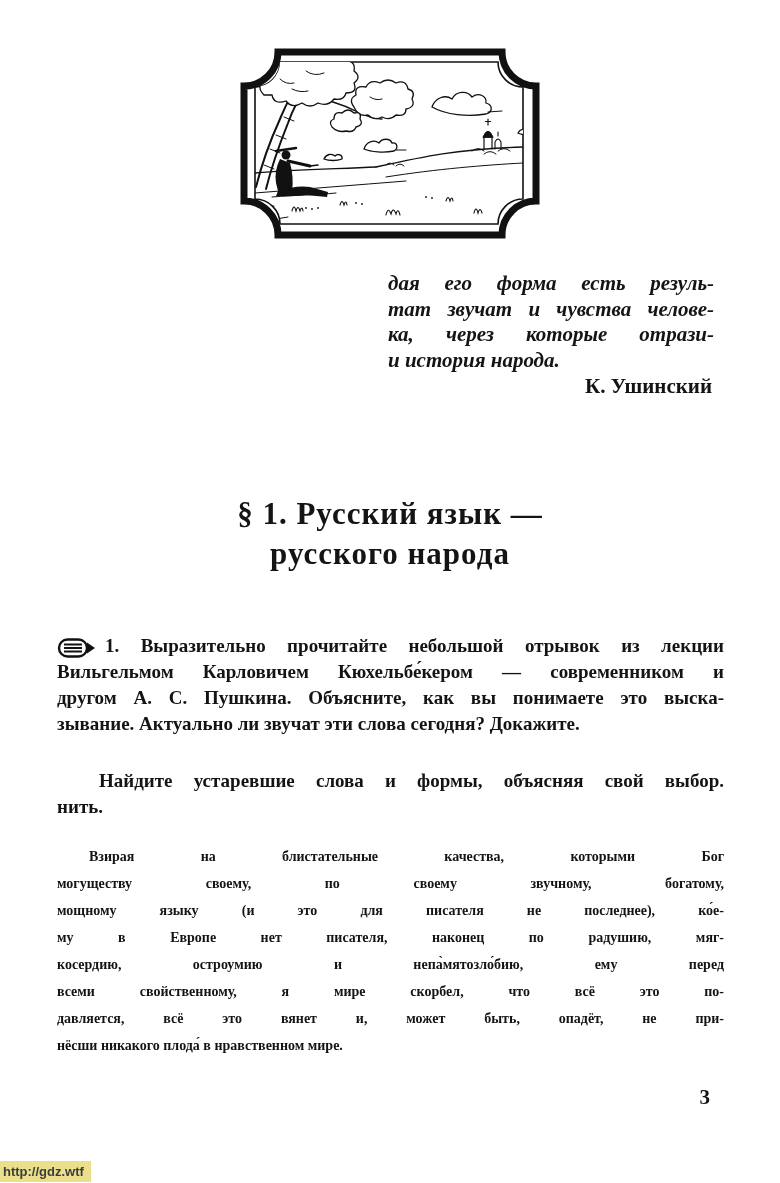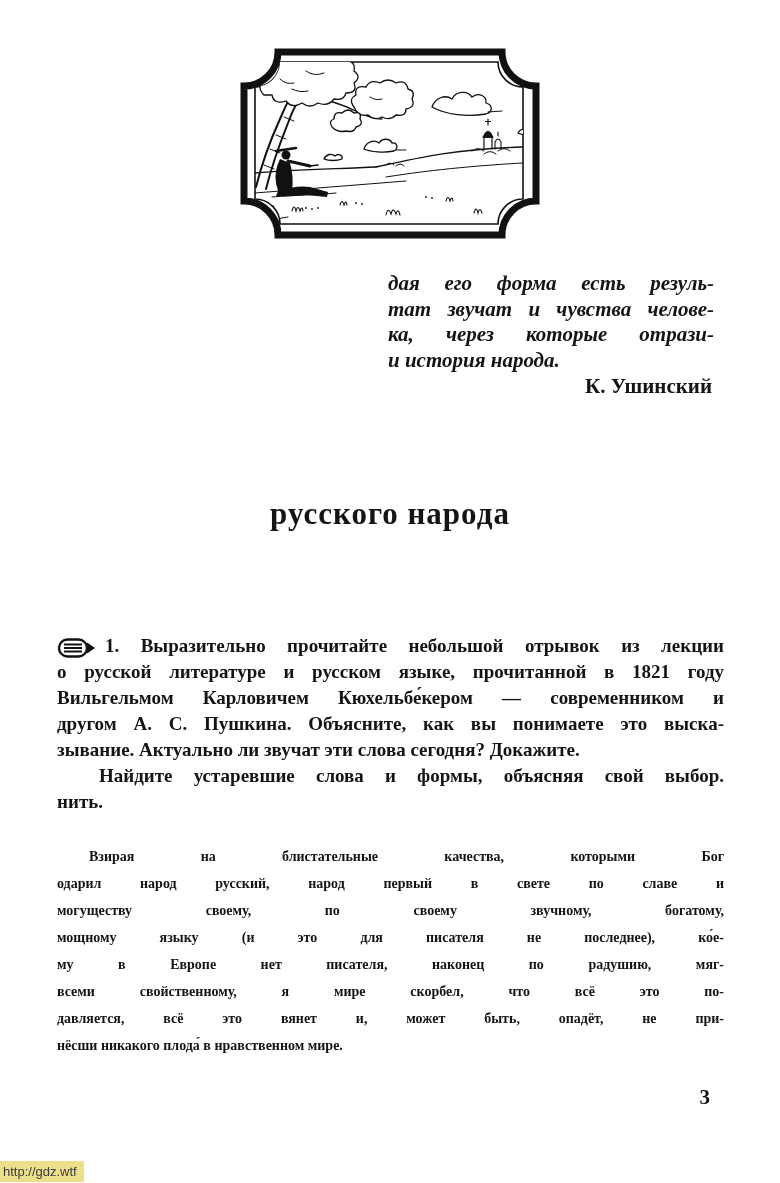--- a/index.html
+++ b/index.html
@@ -24,37 +24,37 @@
   .heading {
     position:absolute; left:0; top:494px; width:780px; margin:0;
     text-align:center; font-size:31px; line-height:39.5px; font-weight:700; letter-spacing:1px;
   }
 
   .exercise-text {
     position:absolute; left:57px; top:633px; width:667px;
     font-size:19px; line-height:26px; font-weight:700;
   }
   .p1 .line:first-child { text-indent:48px; }
-  .p2 .line:first-child { text-indent:42px; }
+  .p2 .line:first-child { text-indent:42px;margin-top:31px; }
   .ex-icon { position:absolute; left:57px; top:636px; }
 
   .body-quote {
     position:absolute; left:57px; top:843px; width:667px;
     font-size:14px; line-height:27px; font-weight:700;
   }
   .body-quote .line:first-child { text-indent:32px; }
 
   .page-number {
     position:absolute; left:650px; top:1085px; width:60px;
     text-align:right; font-size:21px; font-weight:700;
   }
   .watermark {
     position:absolute; left:0; top:1161px; background:#eae08b; color:#3c3c3c;
     font-family:"Liberation Sans",sans-serif; font-size:13px; line-height:15px;
-    padding:3px 7px 3px 3px; font-weight:400;
+    padding:3px 7px 3px 3px; font-weight:700;
   }
 </style>
 </head>
 <body>
 
 <div class="page">
 
   <svg class="vignette" width="308" height="197" viewBox="0 0 308 197" aria-hidden="true">
     <defs>
       <clipPath id="frameClip">
@@ -126,49 +126,49 @@
     <div>
         <div class="line jl">дая его форма есть резуль-</div>
         <div class="line jl">тат звучат и чувства челове-</div>
         <div class="line jl">ка, через которые отрази-</div>
         <div class="line">и история народа.</div>
       </div>
     <div class="attribution">К. Ушинский</div>
   </div>
 
   <h1 class="heading">
+      <div class="line">§ 1. Русский язык —</div>
       <div class="line">русского народа</div>
     </h1>
 
   <svg class="ex-icon" width="40" height="24" viewBox="0 0 40 24" aria-hidden="true">
     <rect x="2" y="3.5" width="28" height="17" rx="8.5" fill="#ffffff" stroke="#111111" stroke-width="2.4"></rect>
     <path d="M7 8.5 H25 M7 12 H25 M7 15.5 H25" stroke="#111111" stroke-width="1.8" fill="none"></path>
     <path d="M30 6.5 L38 12 L30 17.5 Z" fill="#111111" stroke="none"></path>
   </svg>
 
   <div class="exercise-text">
     <div class="p1">
         <div class="line jl">1. Выразительно прочитайте небольшой отрывок из лекции</div>
-        <div class="line jl">о русской литературе и русском языке, прочитанной в 1821 году</div>
         <div class="line jl">Вильгельмом Карловичем Кюхельбе́кером — современником и</div>
         <div class="line jl">другом А. С. Пушкина. Объясните, как вы понимаете это выска-</div>
         <div class="line">зывание. Актуально ли звучат эти слова сегодня? Докажите.</div>
       </div>
     <div class="p2">
         <div class="line jl">Найдите устаревшие слова и формы, объясняя свой выбор.</div>
         <div class="line">нить.</div>
       </div>
   </div>
 
   <div class="body-quote">
       <div class="line jl">Взирая на блистательные качества, которыми Бог</div>
-      <div class="line jl">одарил народ русский, народ первый в свете по славе и</div>
       <div class="line jl">могуществу своему, по своему звучному, богатому,</div>
       <div class="line jl">мощному языку (и это для писателя не последнее), ко́е-</div>
       <div class="line jl">му в Европе нет писателя, наконец по радушию, мяг-</div>
+      <div class="line jl">косердию, остроумию и непа̀мятозло́бию, ему перед</div>
       <div class="line jl">всеми свойственному, я мире скорбел, что всё это по-</div>
       <div class="line jl">давляется, всё это вянет и, может быть, опадёт, не при-</div>
       <div class="line">нёсши никакого плода́ в нравственном мире.</div>
     </div>
 
   <div class="page-number">3</div>
 
   <div class="watermark">http://gdz.wtf</div>
 
 </div>

